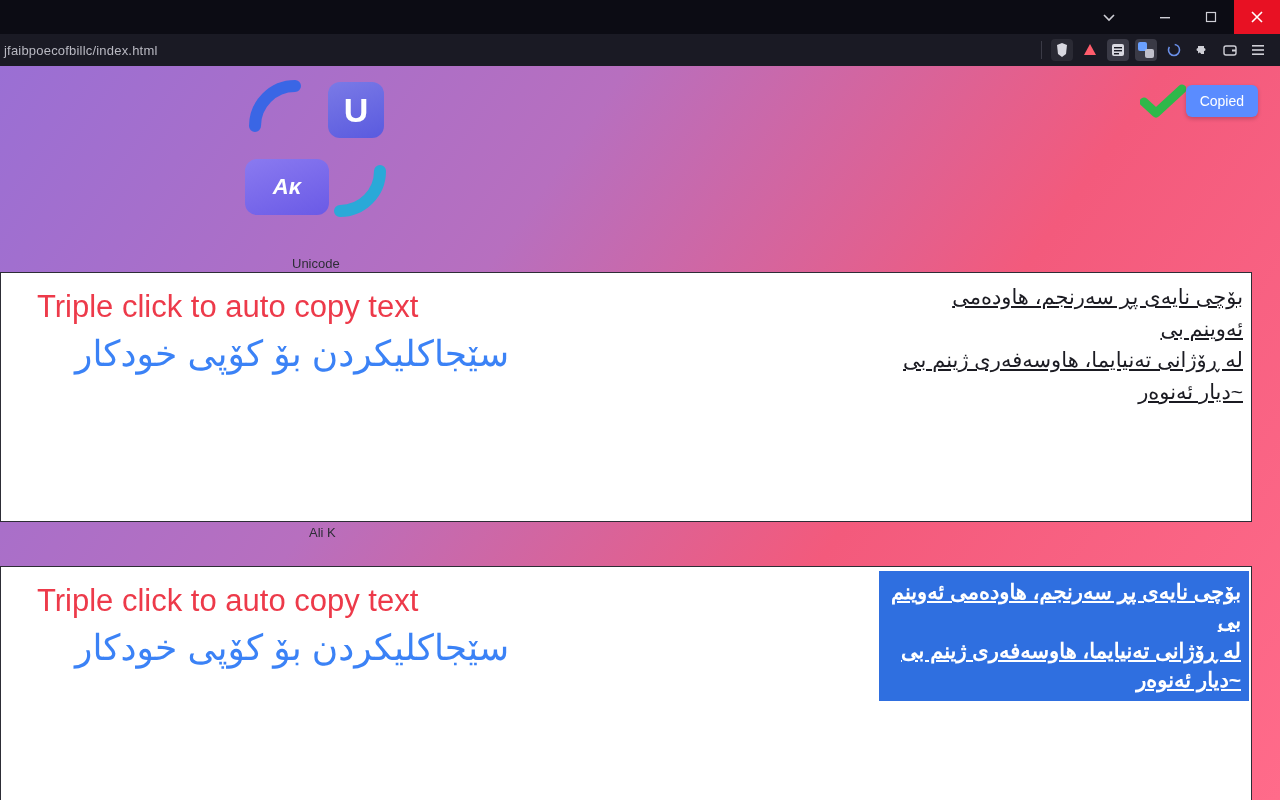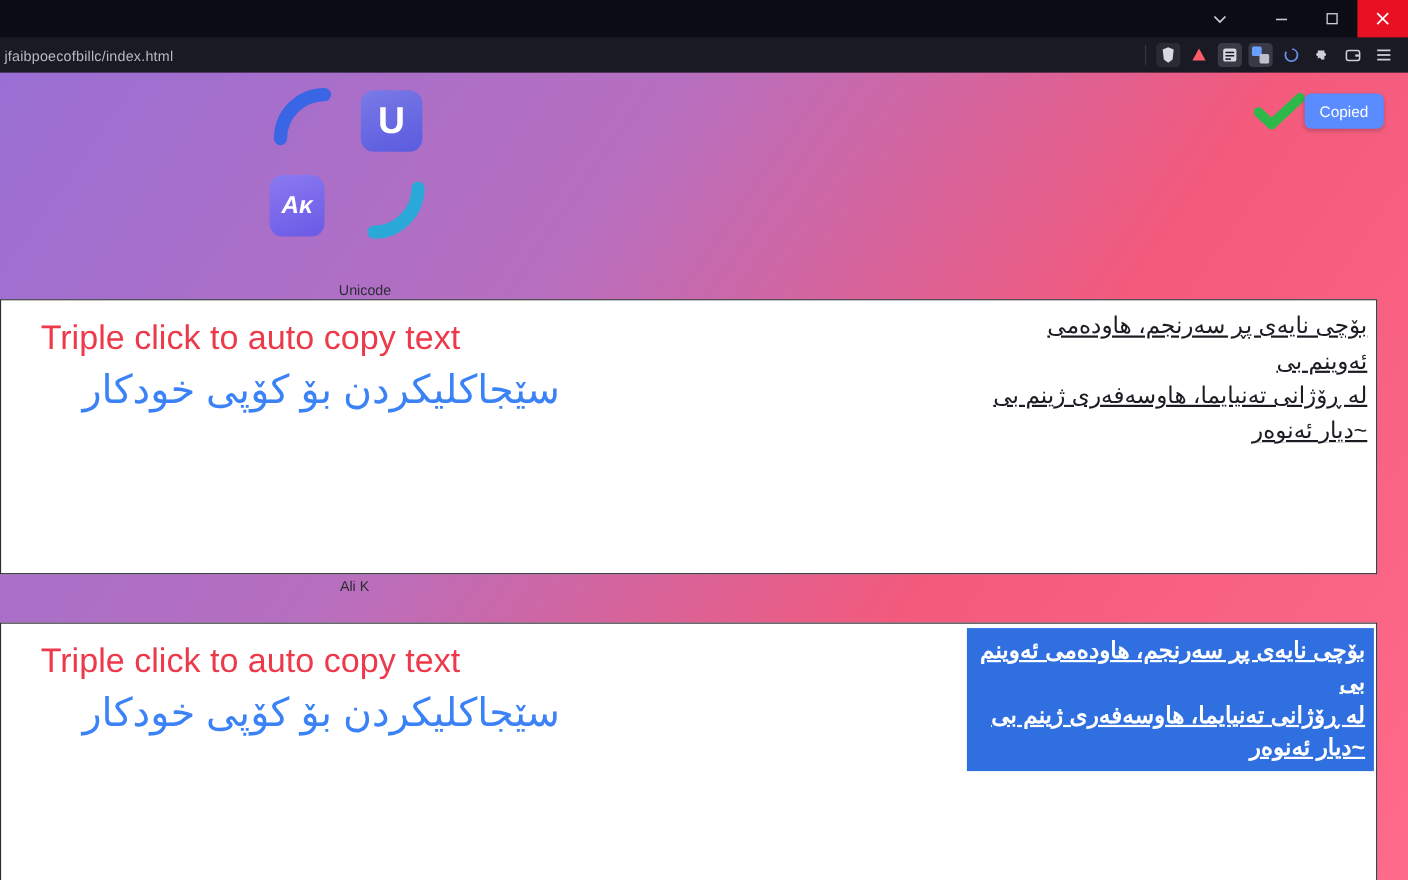--- a/index.html
+++ b/index.html
@@ -108,30 +108,30 @@
     top: 6px; right: 6px;
     background: linear-gradient(160deg,#7a7ae6,#5a5adf);
     font-size: 34px;
     font-family: "Segoe UI", Arial, sans-serif;
   }
   .badge-ak {
     bottom: 6px; left: 0px;
     background: linear-gradient(160deg,#8a7af0,#6a5ae6);
     font-size: 22px;
     font-style: italic;
-    width: 50px;
+    width: 84px;
   }
 
   
   .sec-label {
     position: absolute;
     font-size: 13px;
     color: #2d2d36;
   }
-  .sec-label-unicode { top: 190px; left: 308px; }
+  .sec-label-unicode { top: 190px; left: 292px; }
   .sec-label-alik    { top: 459px; left: 309px; }
 
   
   .panel {
     position: absolute;
     left: 0; right: 28px;
     background: #ffffff;
     border: 1px solid #2d2d36;
     padding: 10px 14px;
     min-height: 250px;

